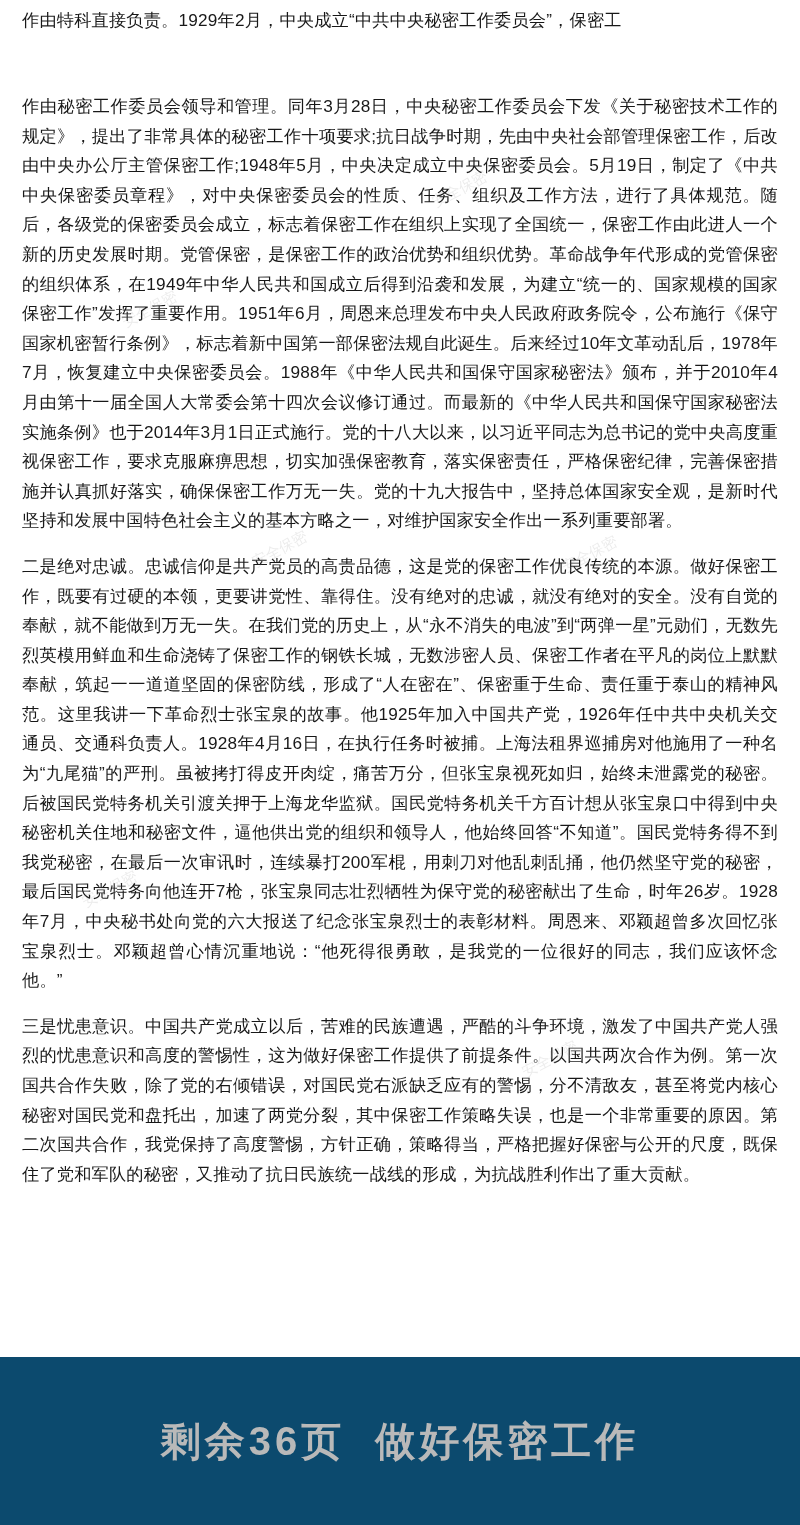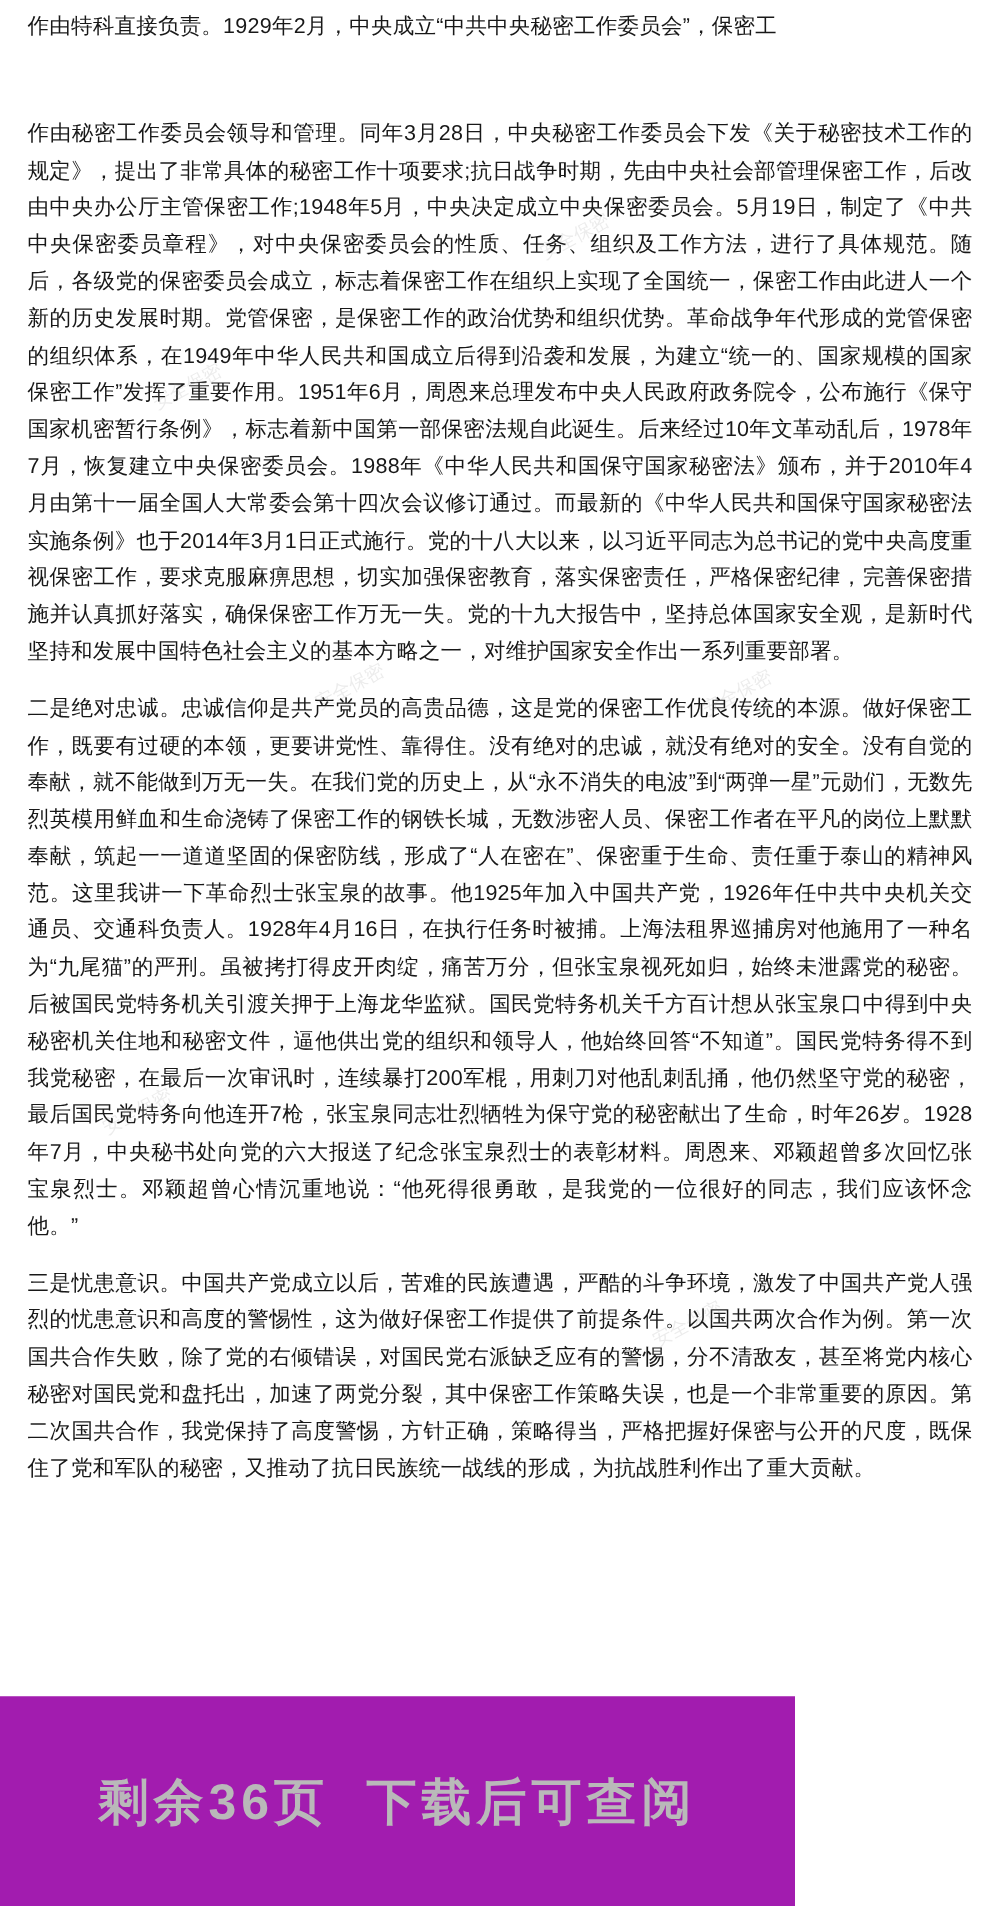--- a/index.html
+++ b/index.html
@@ -56,23 +56,23 @@
     transform: rotate(-28deg);
     pointer-events: none;
     user-select: none;
     white-space: nowrap;
     font-family: "Liberation Sans", "DejaVu Sans", sans-serif;
   }
   .footer-banner {
     position: absolute;
     left: 0;
     bottom: 0;
-    width: 636px;
+    width: 800px;
     height: 168px;
-    background: #a21caf;
+    background: #0c4a6e;
     display: flex;
     align-items: center;
     justify-content: center;
   }
   .footer-text {
     font-size: 40px;
     font-weight: bold;
     color: #b9b9b9;
     letter-spacing: 4px;
     font-family: "Liberation Sans", "DejaVu Sans", sans-serif;
@@ -101,17 +101,17 @@
   <div class="watermark" style="left:120px; top:300px;">安全保密</div>
   <div class="watermark" style="left:430px; top:180px;">安全保密</div>
   <div class="watermark" style="left:250px; top:540px;">安全保密</div>
   <div class="watermark" style="left:560px; top:545px;">安全保密</div>
   <div class="watermark" style="left:80px; top:880px;">安全保密</div>
   <div class="watermark" style="left:520px; top:1050px;">安全保密</div>
 
   <div class="footer-banner">
     <div class="footer-text">
       <span>剩余36页</span>
-      <span>下载后可查阅</span>
+      <span>做好保密工作</span>
     </div>
   </div>
 
 </div>
 
 </body></html>

